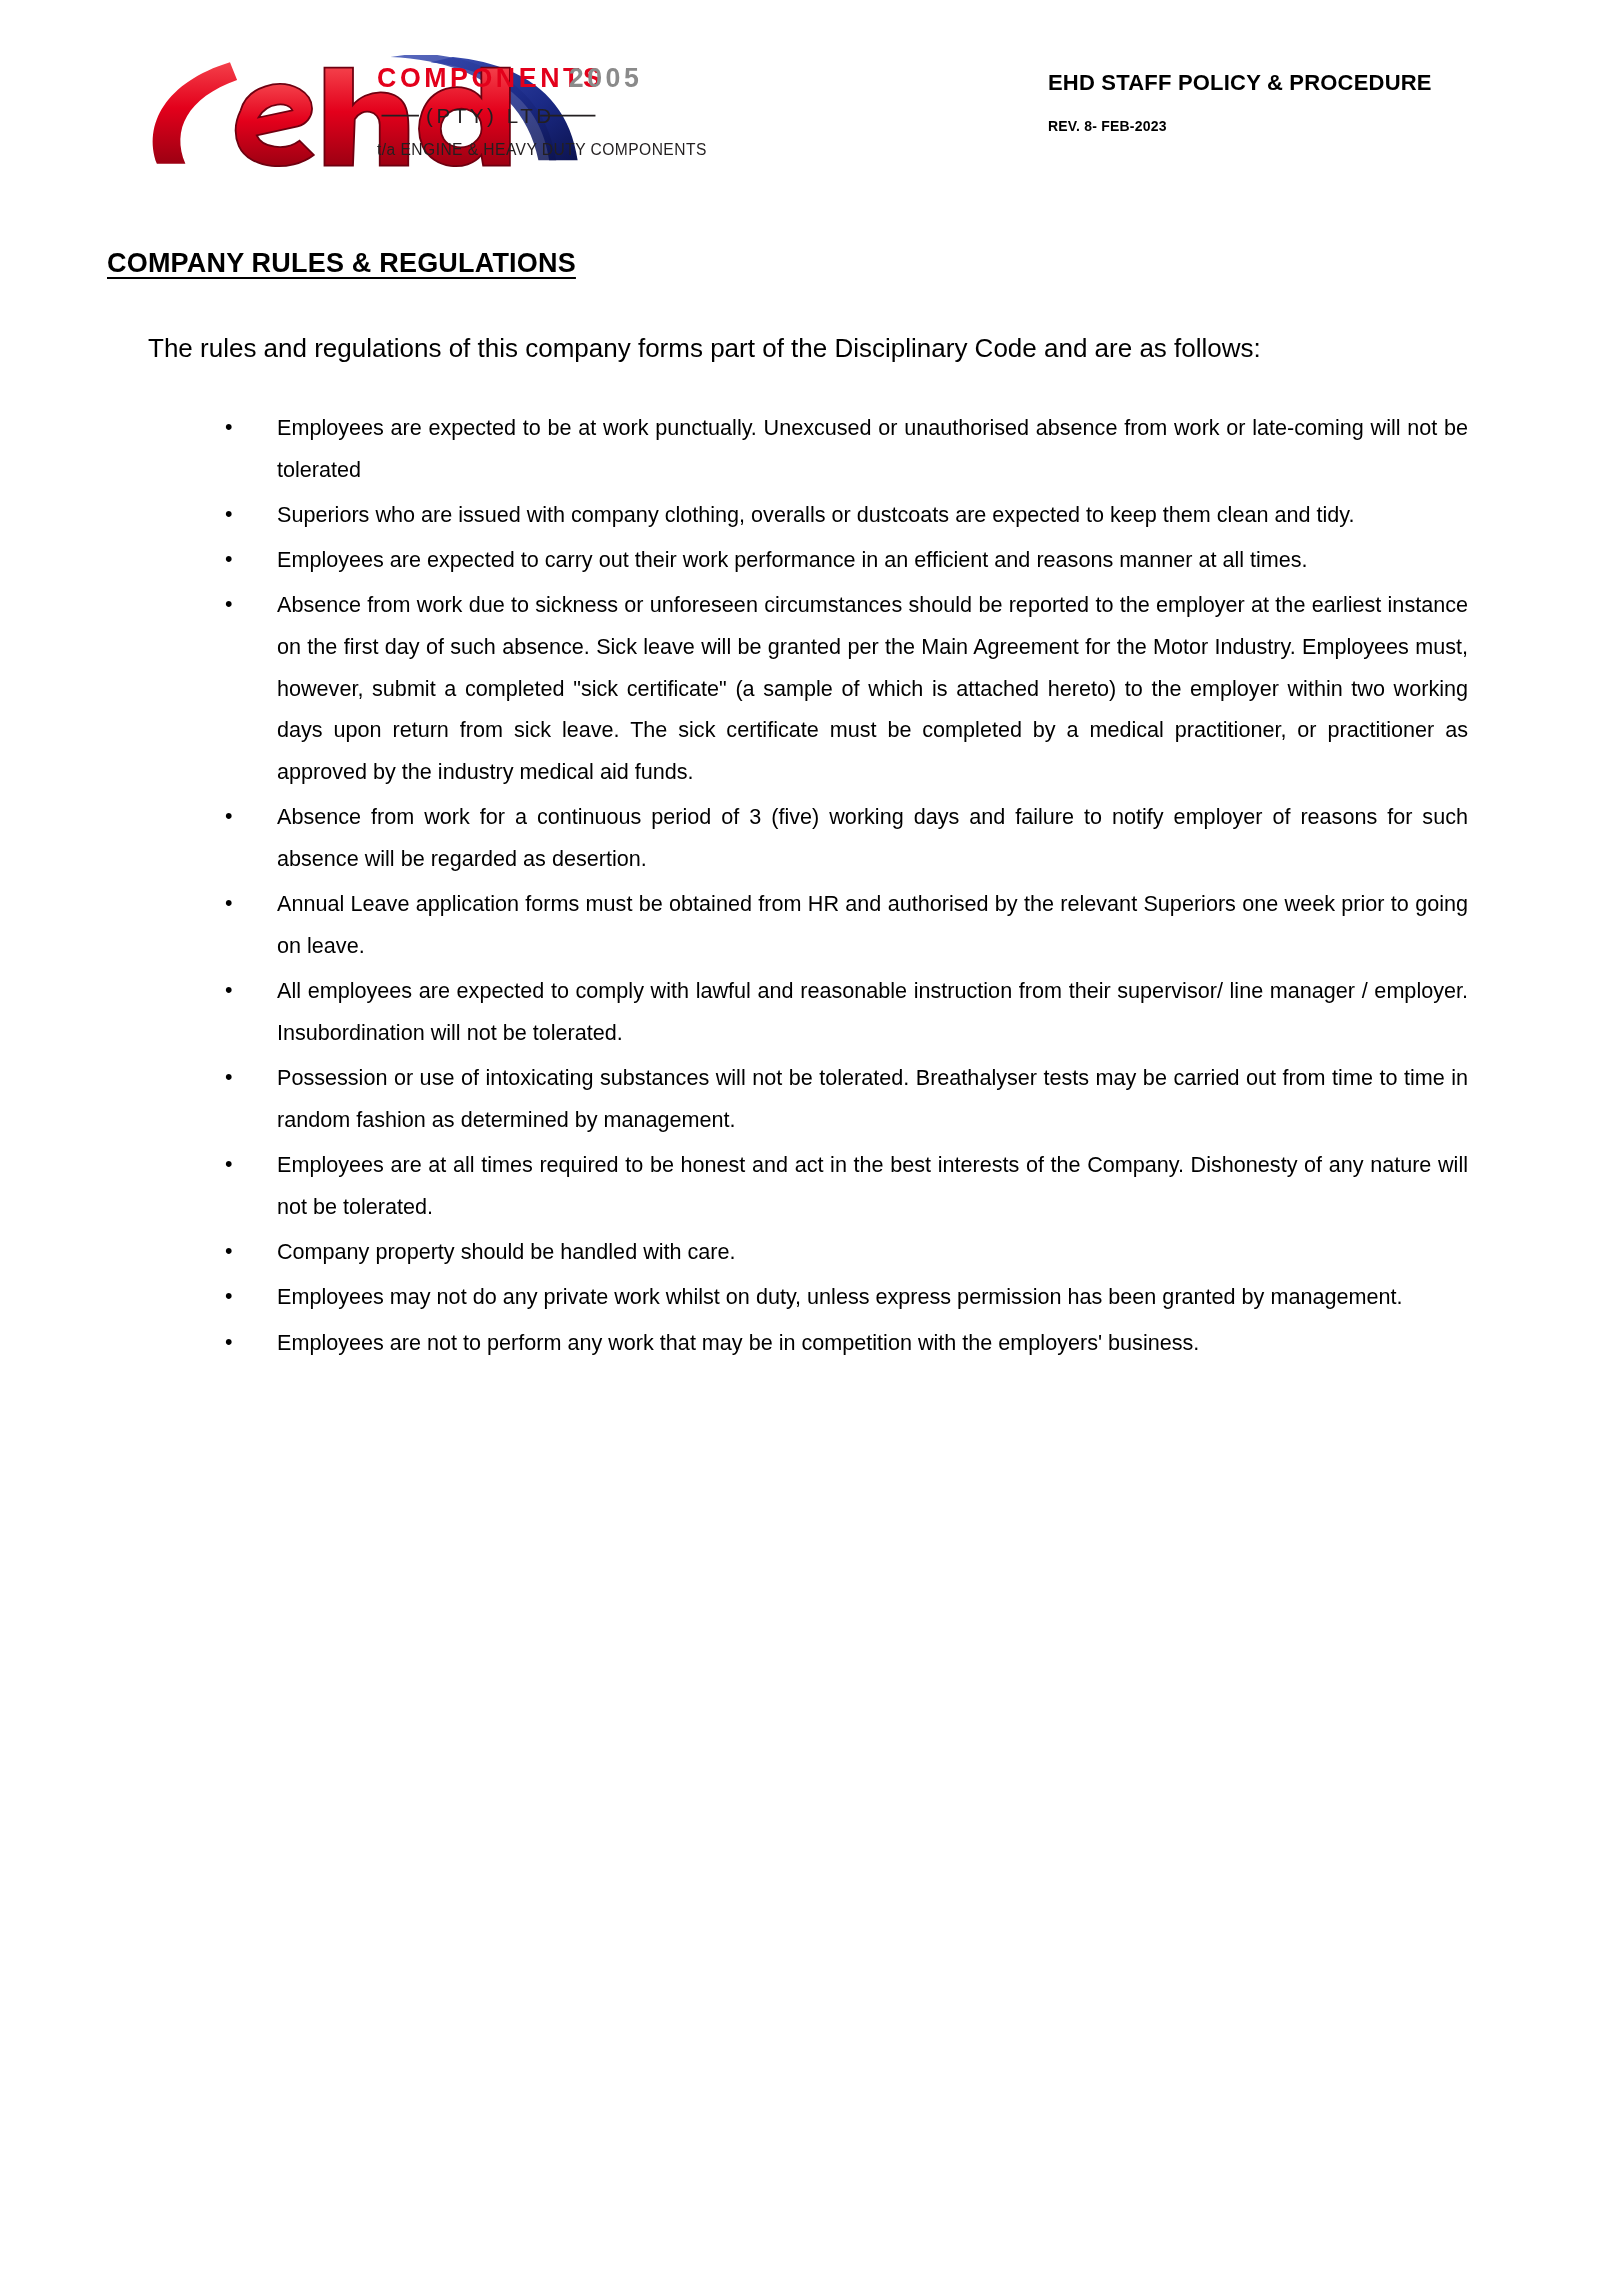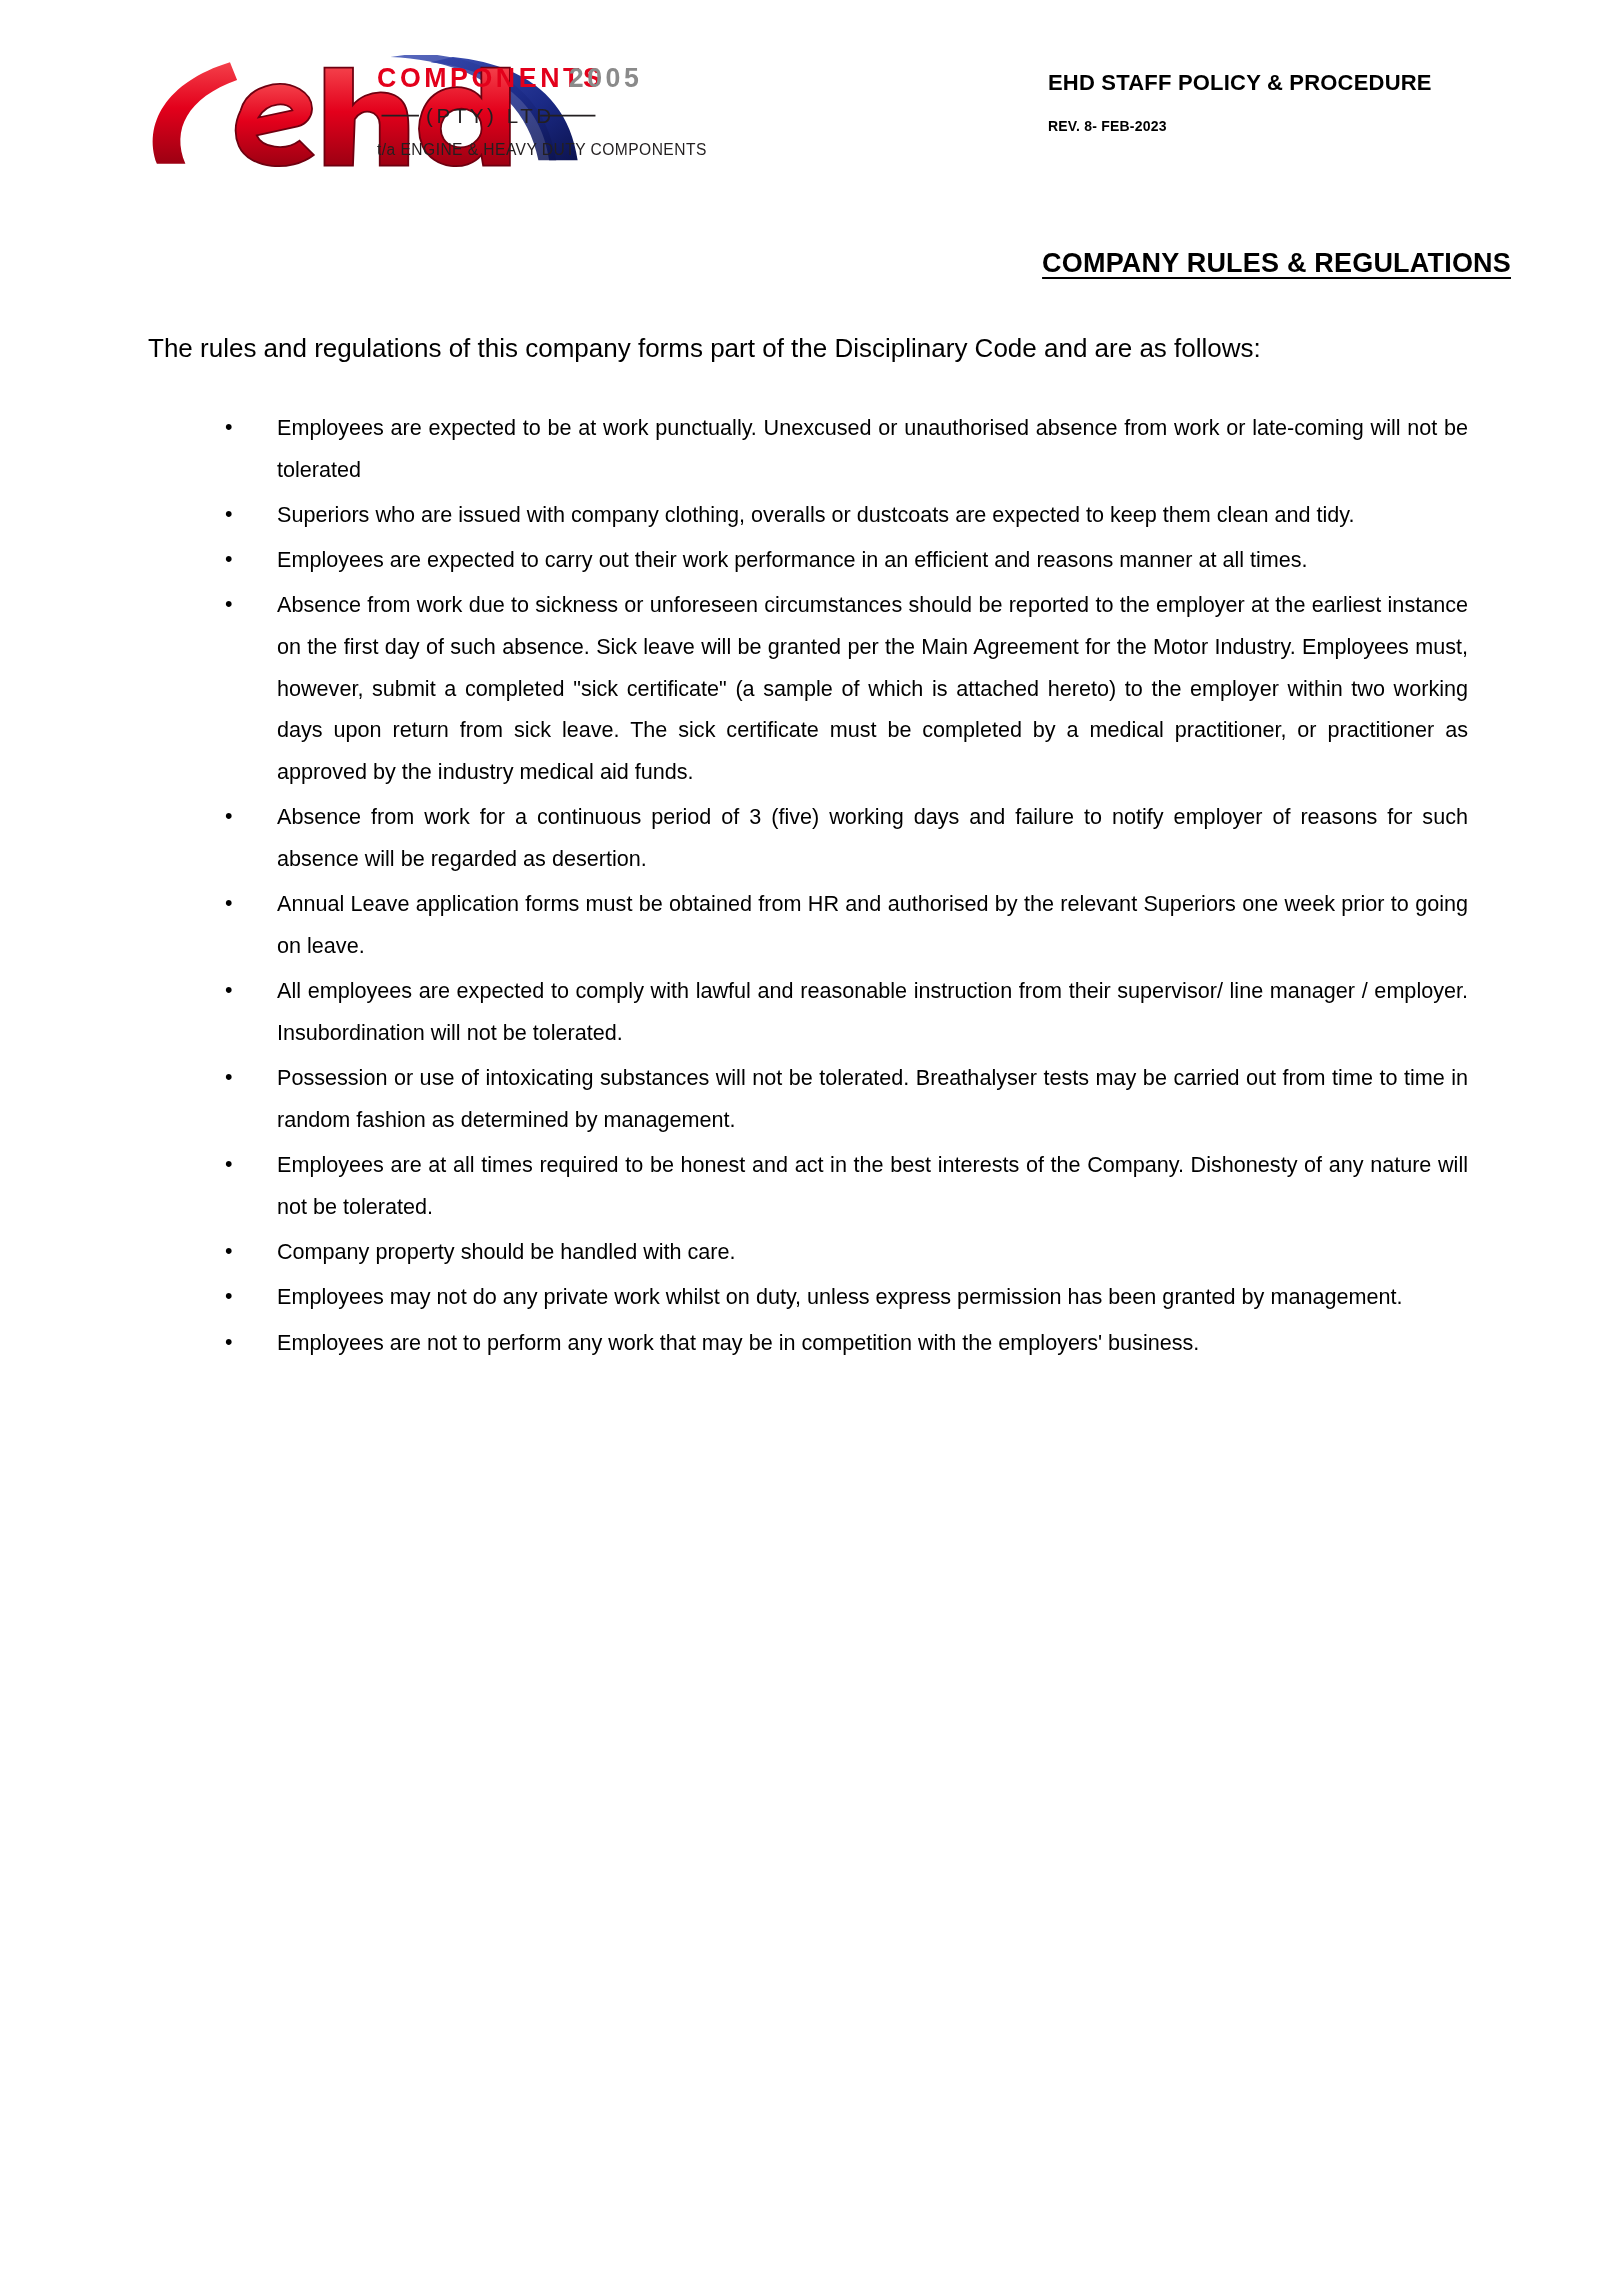--- a/index.html
+++ b/index.html
@@ -52,21 +52,21 @@
   .header-line2 {
     font-size: 14px;
     font-weight: bold;
     letter-spacing: 0.2px;
     line-height: 1.35;
     margin-top: 19.6px;
   }
 
   
   .doc-title {
-    text-align: right;
+    text-align: left;
     font-size: 27px;
     font-weight: bold;
     text-decoration: underline;
     text-underline-offset: 4.5px;
     margin-top: 59px;
     letter-spacing: 0.2px;
   }
 
   
   .intro {

